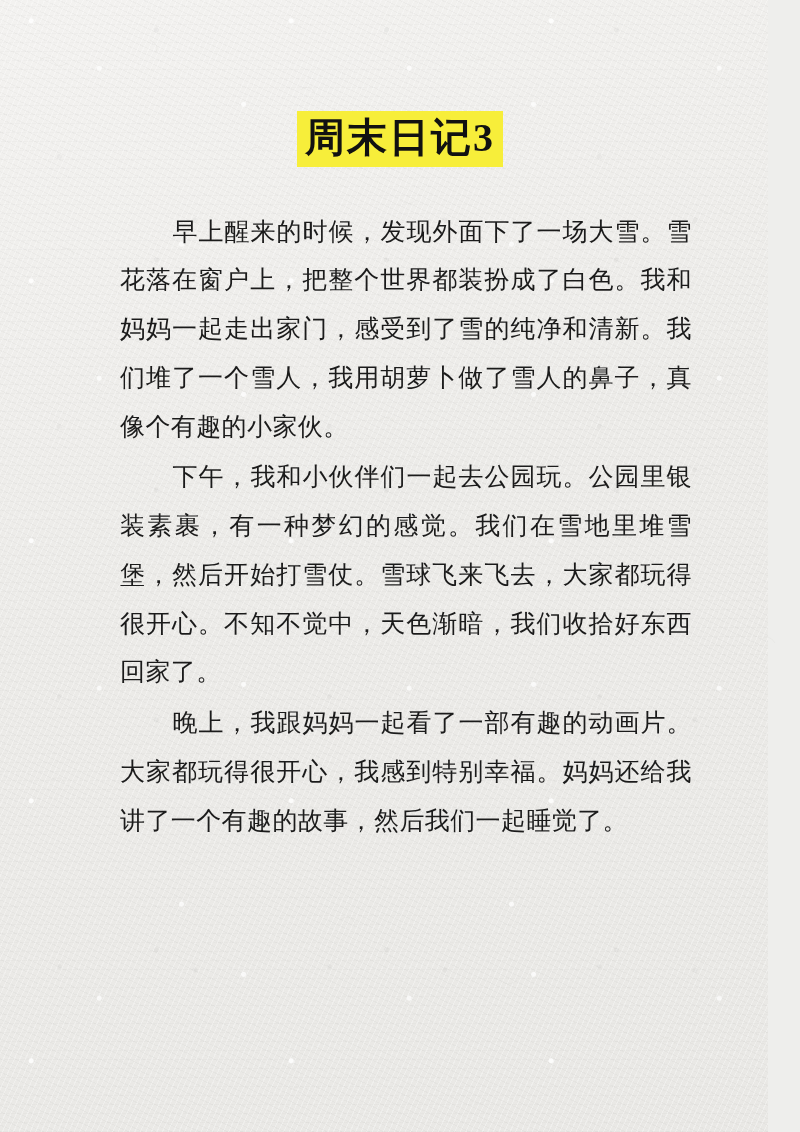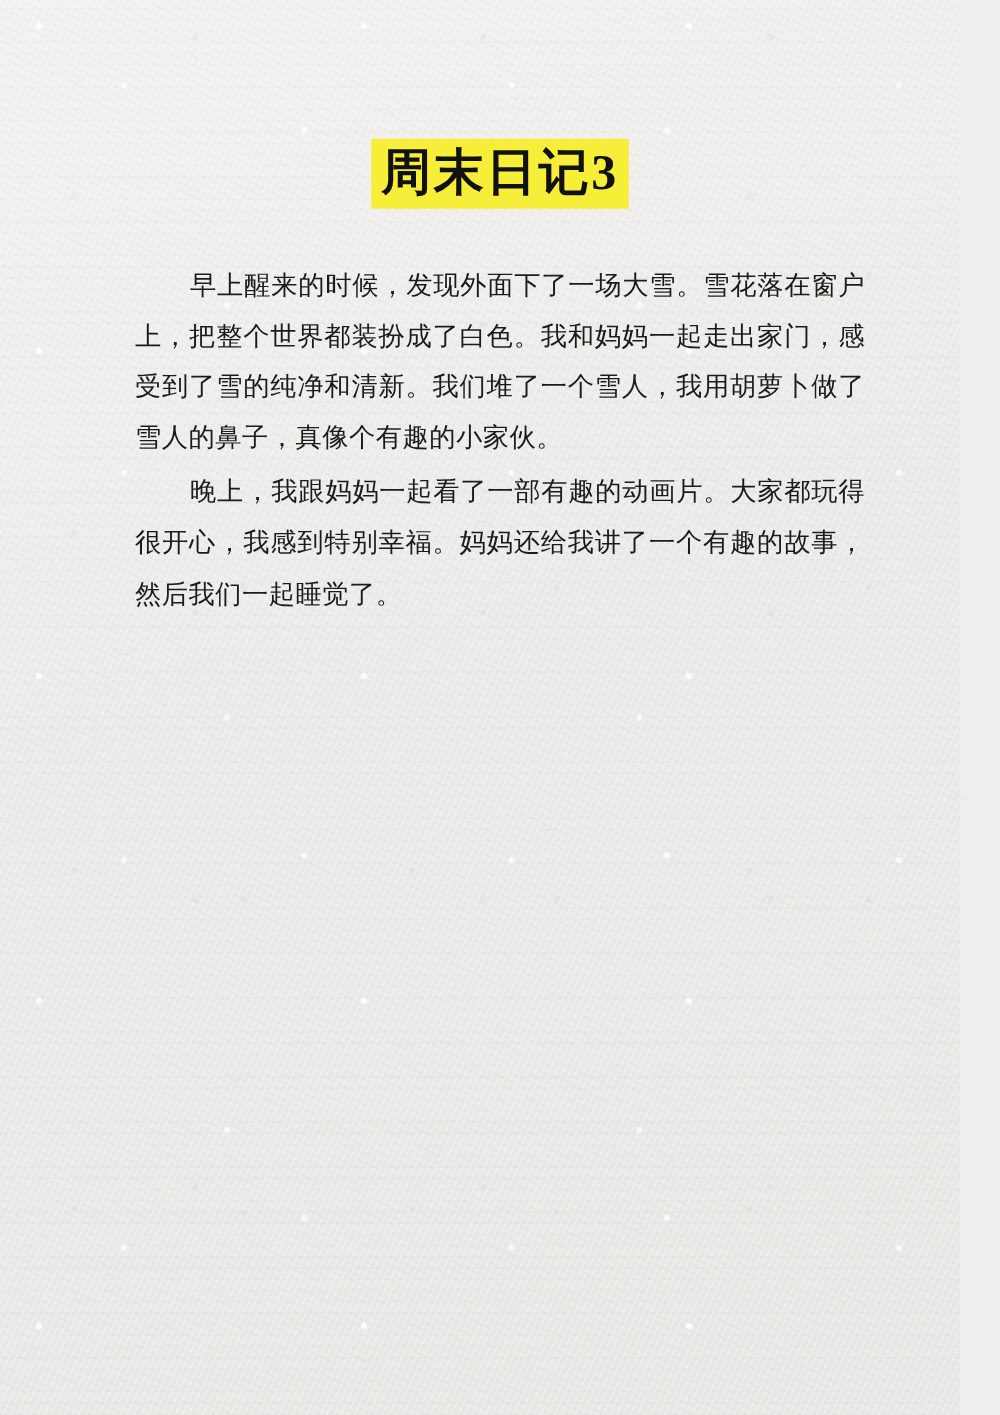--- a/index.html
+++ b/index.html
@@ -66,22 +66,22 @@
     font-weight: bold;
     font-size: 40px;
     line-height: 1.25;
     letter-spacing: 2px;
     color: #111111;
     background: #f7ee3a;
     padding: 2px 8px 4px 8px;
   }
 
   .para {
-    margin: 0 0 2px 0;
-    font-size: 21px;
+    margin: 0 0 2px 12px;
+    font-size: 25px;
     line-height: 1.95;
     color: #1b1b1b;
     text-align: justify;
     text-justify: inter-character;
     text-indent: 2.1em;
     letter-spacing: 0.4px;
   }
   .para:last-child { margin-bottom: 0; }
 </style>
 </head>
@@ -124,16 +124,17 @@
     </g>
   </svg>
 
   <div class="content">
 
     <div class="title-wrap">
       <h1 class="title">周末日记3</h1>
     </div>
 
     <p class="para">早上醒来的时候，发现外面下了一场大雪。雪花落在窗户上，把整个世界都装扮成了白色。我和妈妈一起走出家门，感受到了雪的纯净和清新。我们堆了一个雪人，我用胡萝卜做了雪人的鼻子，真像个有趣的小家伙。</p>
+    <p class="para">下午，我和小伙伴们一起去公园玩。公园里银装素裹，有一种梦幻的感觉。我们在雪地里堆雪堡，然后开始打雪仗。雪球飞来飞去，大家都玩得很开心。不知不觉中，天色渐暗，我们收拾好东西回家了。</p>
     <p class="para">晚上，我跟妈妈一起看了一部有趣的动画片。大家都玩得很开心，我感到特别幸福。妈妈还给我讲了一个有趣的故事，然后我们一起睡觉了。</p>
 
   </div>
 </div>
 
 </body></html>

